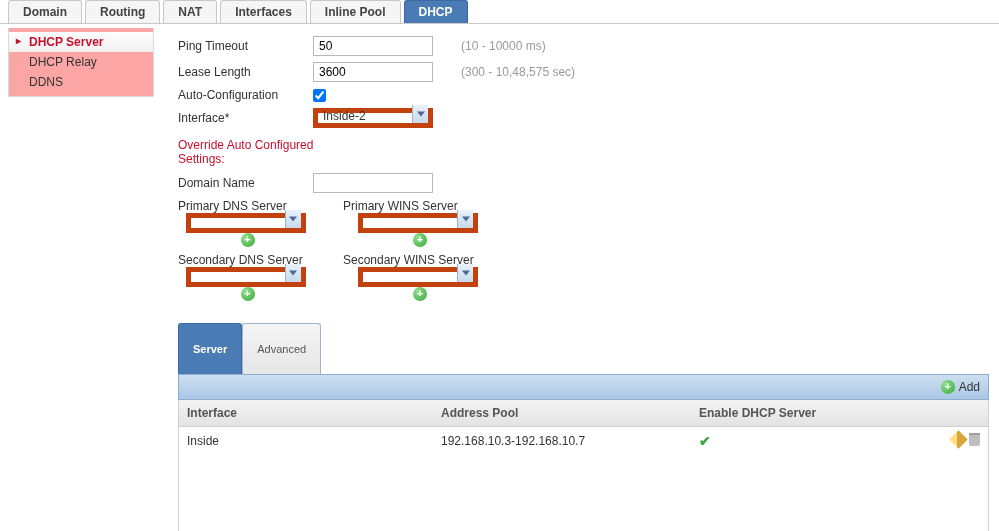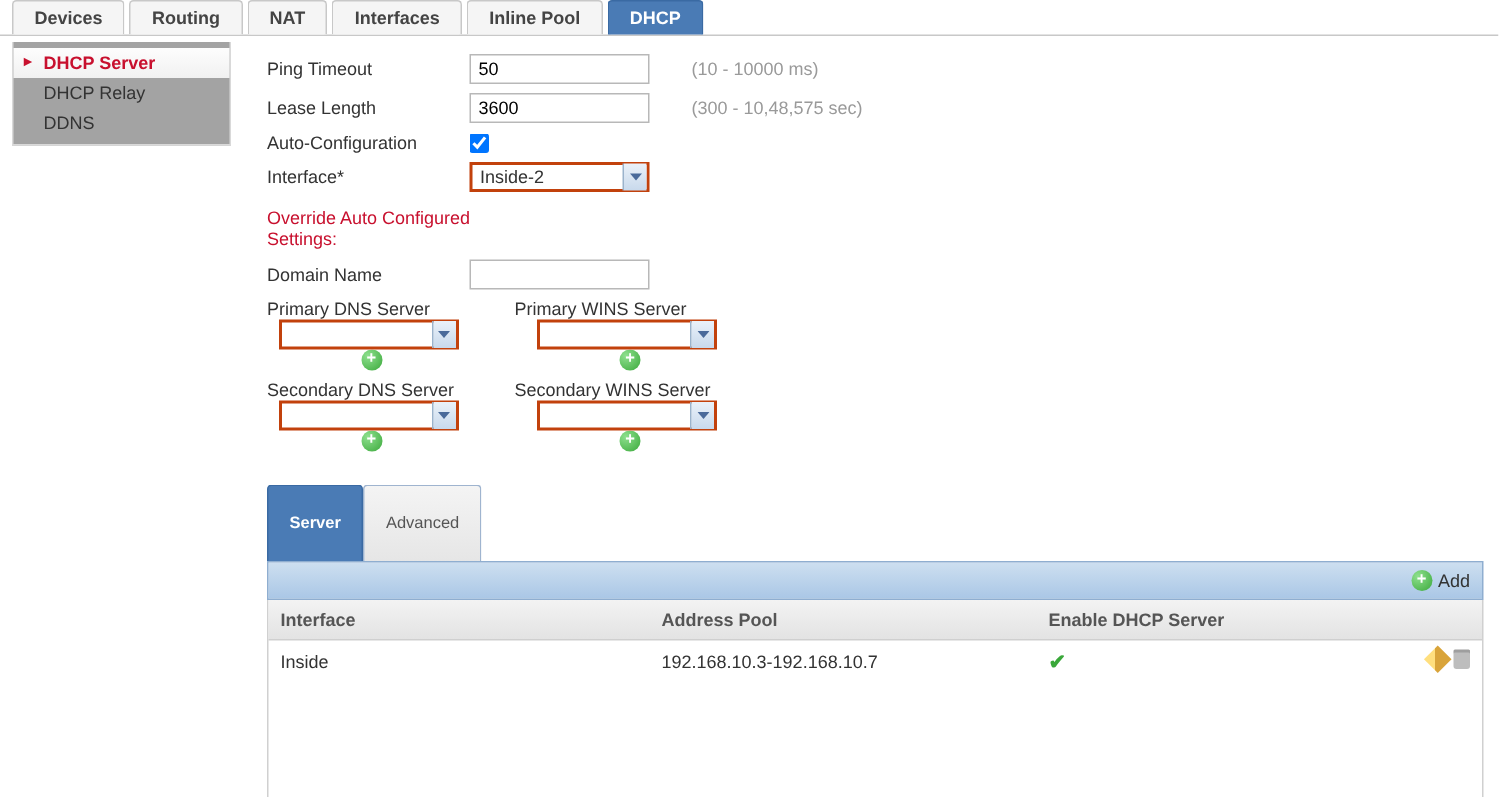--- a/index.html
+++ b/index.html
@@ -40,21 +40,21 @@
       display: flex;
       align-items: flex-start;
     }
     
     .sidebar {
       width: 157px;
       border: 1px solid #d9d9d9;
       border-top: none;
       margin: 4px 0 0 8px;
       padding: 4px 0;
-      background: #a3a3a3;
+      background: #fca5a5;
     }
     .side-item {
       padding: 3px 10px 3px 20px;
       cursor: pointer;
       color: #333;
       position: relative;
       font-size: 12px;
     }
     .side-item.active {
       color: #c8102e;
@@ -100,22 +100,22 @@
     input[type="text"] {
       height: 20px;
       border: 1px solid #b8b8b8;
       padding: 1px 5px;
       font-size: 12px;
       width: 120px;
     }
     .wide-input { width: 120px; }
     .dropdown {
       display: inline-flex;
-      align-items: center;
-      border: 2px solid #c2410c;
+      align-items: flex-end;
+      border: 5px solid #c2410c;
       height: 20px;
       background: #fff;
       width: 120px;
       position: relative;
       font-size: 12px;
     }
     .dropdown .dd-text {
       flex: 1;
       padding: 0 5px;
       overflow: hidden;
@@ -251,21 +251,21 @@
       border-radius: 1px 1px 2px 2px;
       box-shadow: inset 0 2px 0 #9e9e9e;
       cursor: pointer;
       position: relative;
     }
   </style>
 </head>
 <body>
 
 <div class="top-tabs">
-  <div class="top-tab">Devices</div>
+  <div class="top-tab">Domain</div>
   <div class="top-tab">Routing</div>
   <div class="top-tab">NAT</div>
   <div class="top-tab">Interfaces</div>
   <div class="top-tab">Inline Pool</div>
   <div class="top-tab active">DHCP</div>
 </div>
 
 <div class="layout">
 
   <div class="sidebar">

